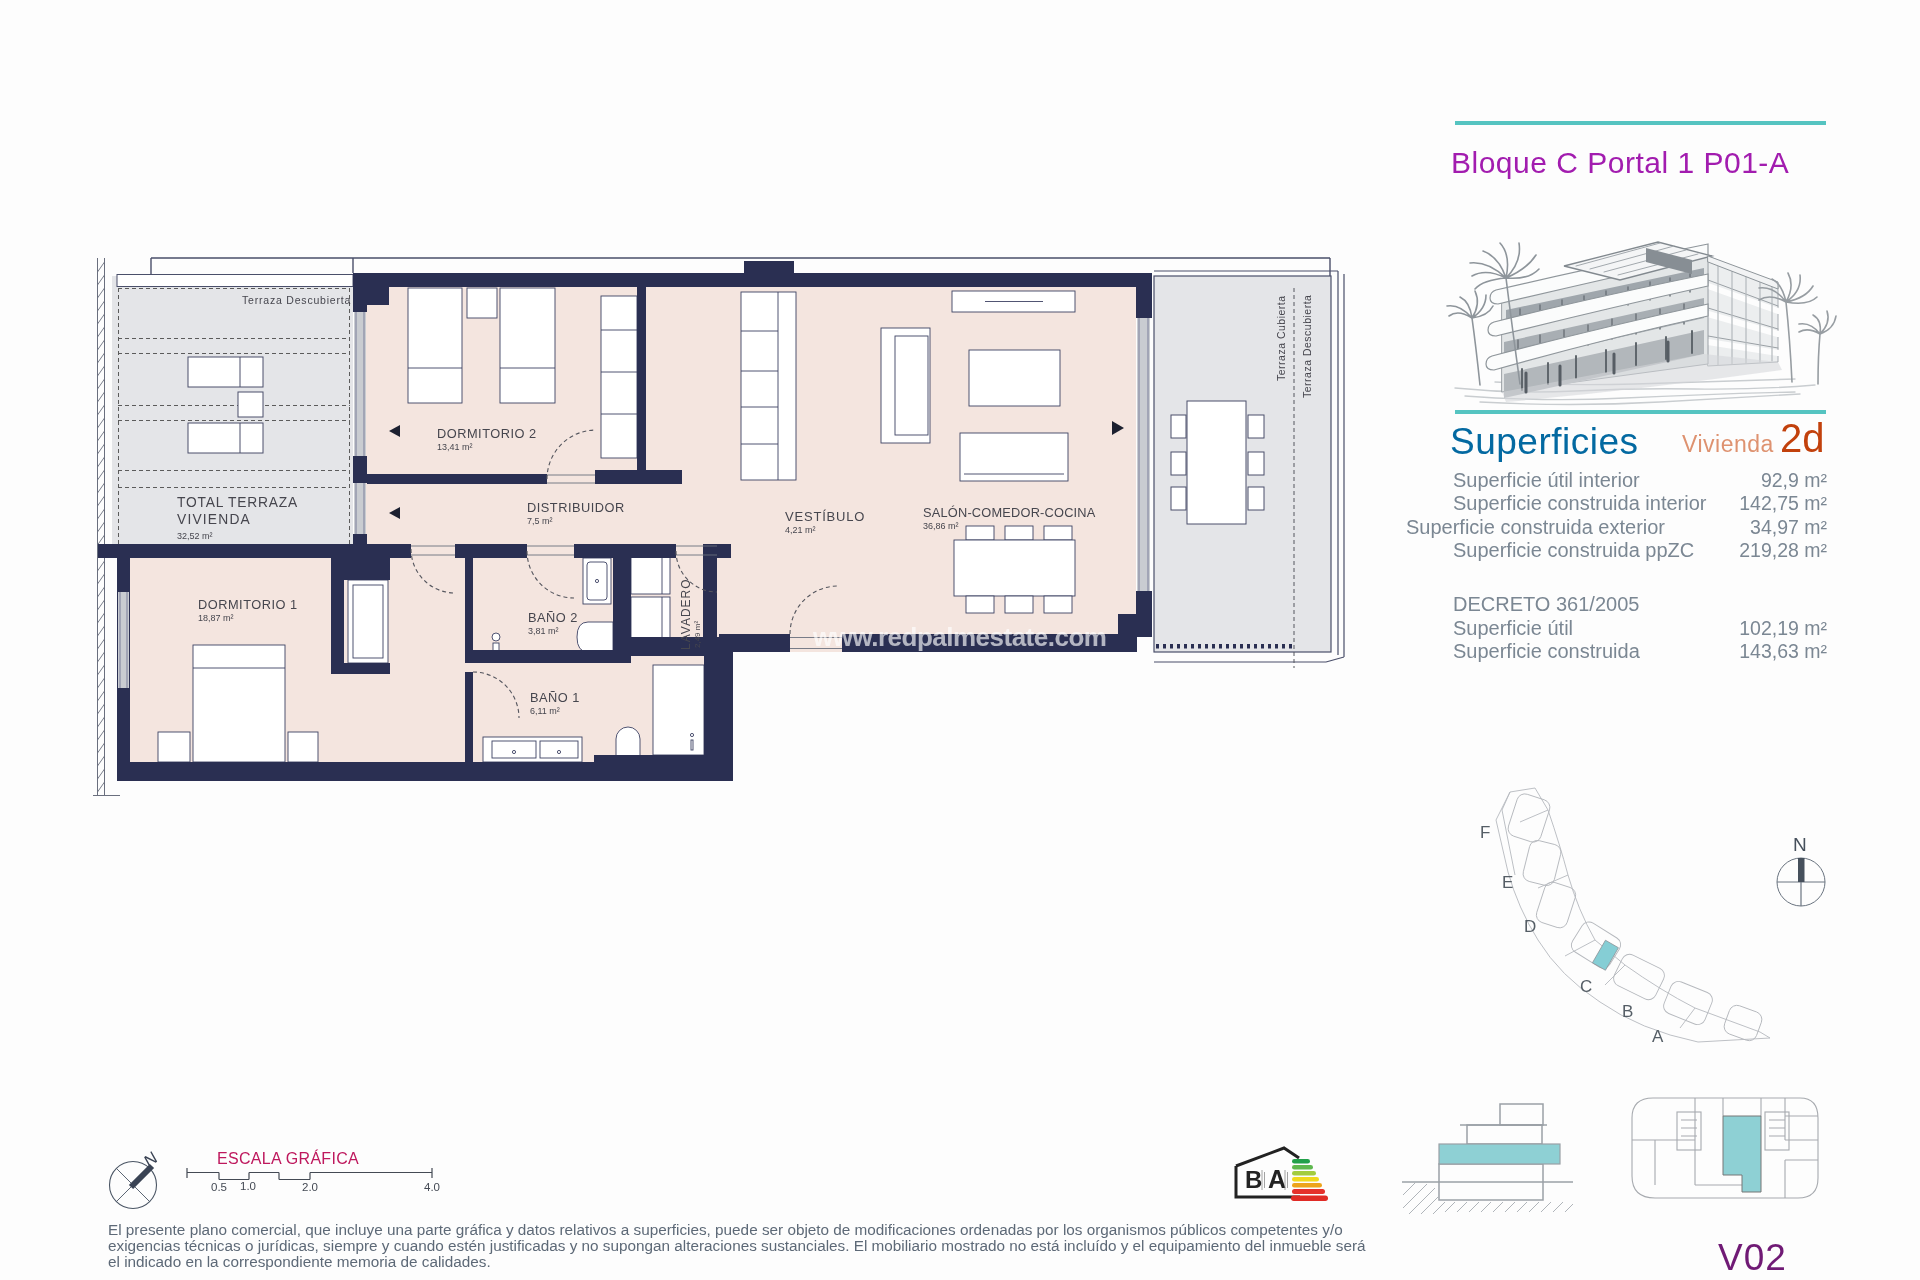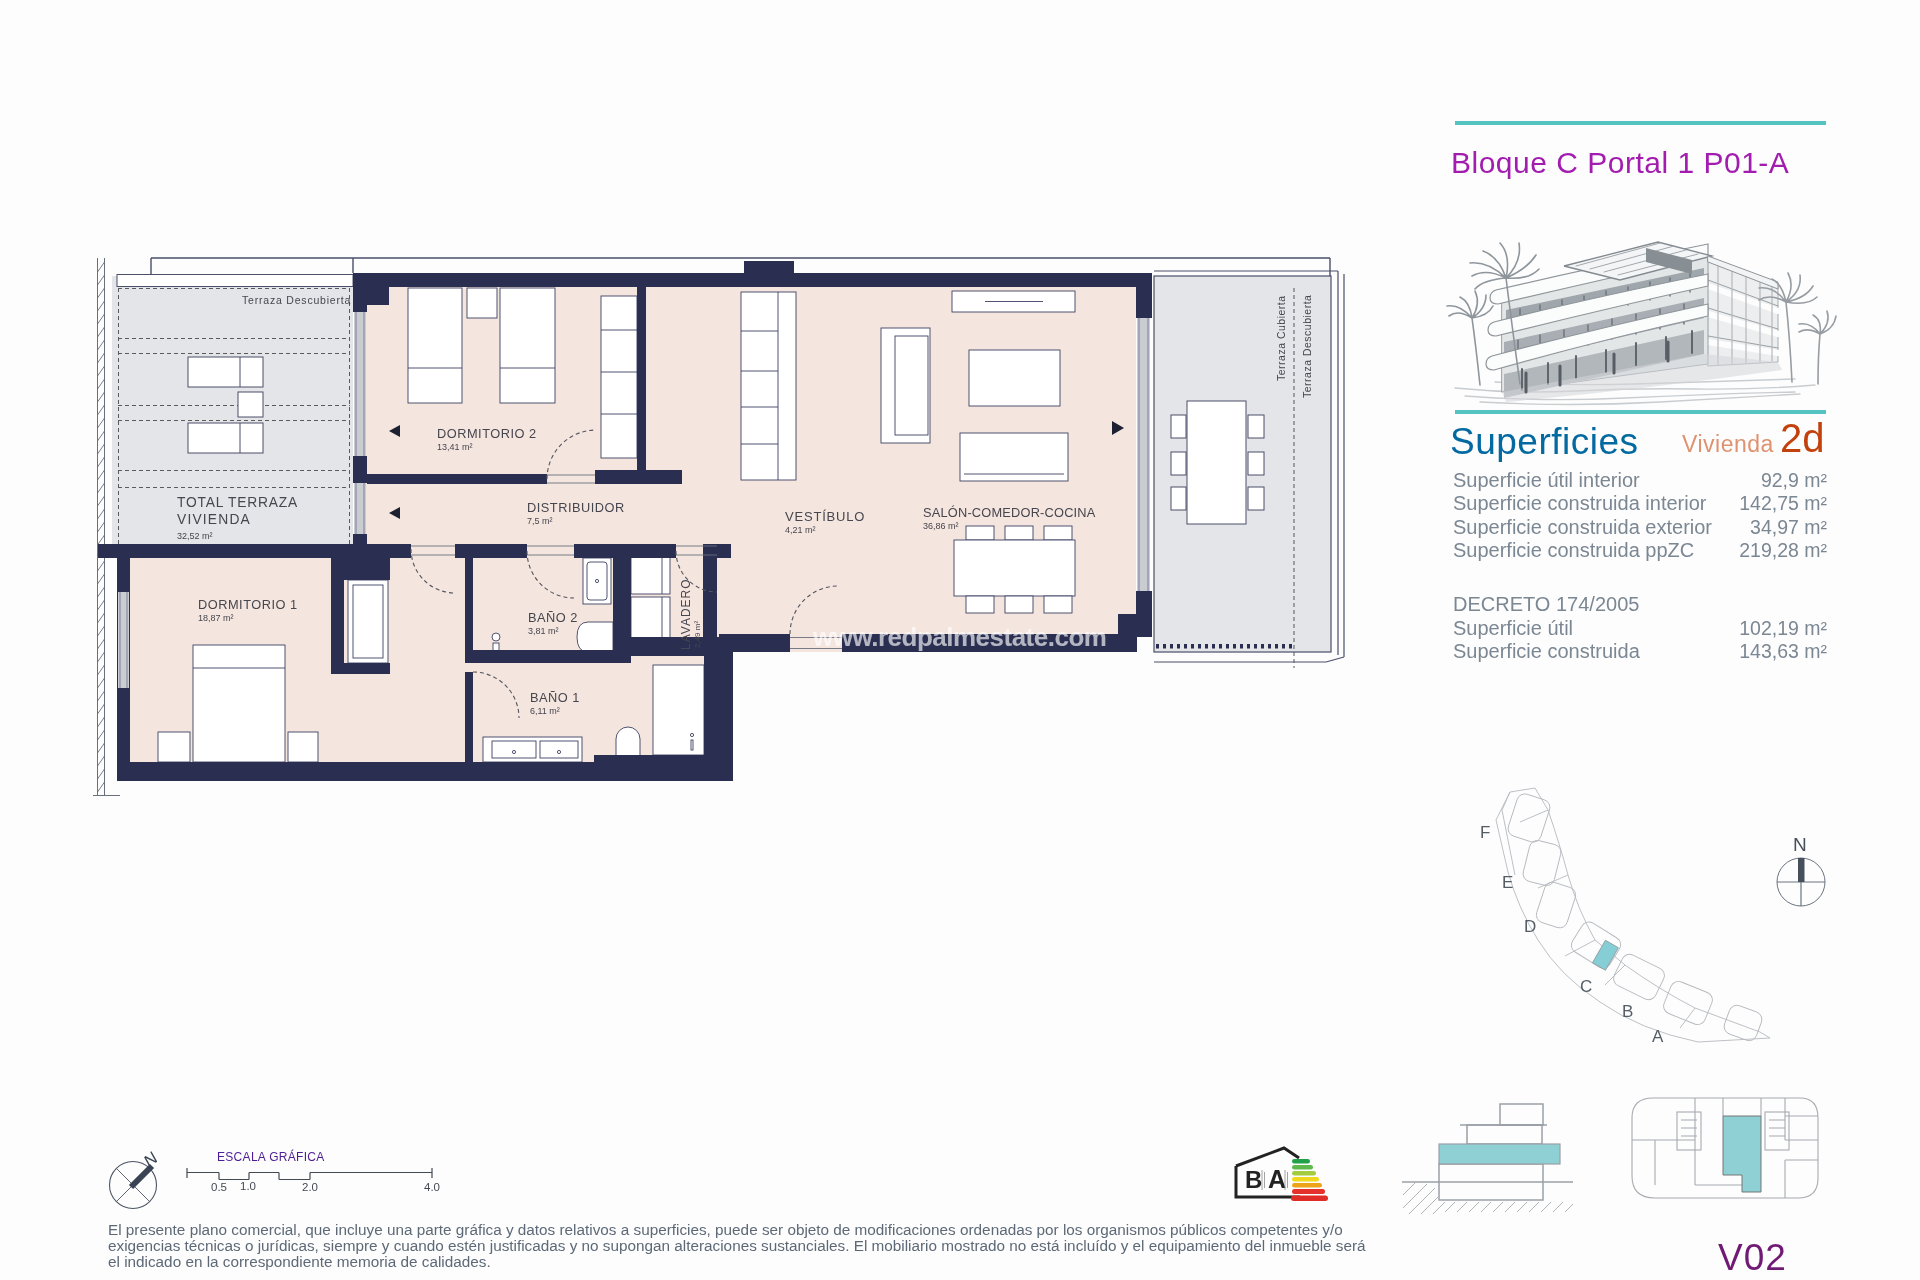--- a/index.html
+++ b/index.html
@@ -16,34 +16,34 @@
 <div class="abs" style="left:1451px;top:146px;font-size:30px;color:#a21caf;letter-spacing:0.5px;">Bloque C Portal 1 P01-A</div>
 <div class="tealline" style="top:410px;"></div>
 <div class="abs" style="left:1450px;top:421px;font-size:37px;font-weight:400;color:#0369a1;letter-spacing:0.5px;">Superficies</div>
 <div class="abs" style="left:1682px;top:431px;font-size:23px;color:#de9270;letter-spacing:0.5px;">Vivienda</div>
 <div class="abs" style="left:1780px;top:416px;font-size:40px;font-weight:500;color:#c2410c;">2d</div>
 
 <div class="row" style="left:1453px;top:469px;">Superficie útil interior</div>
 <div class="rowv" style="top:469px;">92,9 m²</div>
 <div class="row" style="left:1453px;top:492px;">Superficie construida interior</div>
 <div class="rowv" style="top:492px;">142,75 m²</div>
-<div class="row" style="left:1453px;top:516px;">Superficie construida exterior</div>
+<div class="row" style="left:1406px;top:516px;">Superficie construida exterior</div>
 <div class="rowv" style="top:516px;">34,97 m²</div>
 <div class="row" style="left:1453px;top:539px;">Superficie construida ppZC</div>
 <div class="rowv" style="top:539px;">219,28 m²</div>
 
-<div class="row" style="left:1453px;top:593px;">DECRETO 174/2005</div>
+<div class="row" style="left:1453px;top:593px;">DECRETO 361/2005</div>
 <div class="row" style="left:1453px;top:617px;">Superficie útil</div>
 <div class="rowv" style="top:617px;">102,19 m²</div>
 <div class="row" style="left:1453px;top:640px;">Superficie construida</div>
 <div class="rowv" style="top:640px;">143,63 m²</div>
 
 <div class="abs" style="left:1718px;top:1237px;font-size:37px;color:#701a75;letter-spacing:1px;">V02</div>
 
-<div class="abs" style="left:217px;top:1150px;font-size:12px;color:#4c1d95;letter-spacing:0.3px;">ESCALA GRÁFICA</div>
+<div class="abs" style="left:217px;top:1150px;font-size:16px;color:#be185d;letter-spacing:0.3px;">ESCALA GRÁFICA</div>
 
 <div class="abs" style="left:108px;top:1222px;width:1300px;font-size:15.3px;line-height:15.8px;color:#5d6977;white-space:nowrap;">El presente plano comercial, que incluye una parte gráfica y datos relativos a superficies, puede ser objeto de modificaciones ordenadas por los organismos públicos competentes y/o<br>exigencias técnicas o jurídicas, siempre y cuando estén justificadas y no supongan alteraciones sustanciales. El mobiliario mostrado no está incluído y el equipamiento del inmueble será<br>el indicado en la correspondiente memoria de calidades.</div>
 
 <svg class="abs" style="left:0;top:0" width="1400" height="1100" viewBox="0 0 1400 1100">
 <g stroke-linecap="butt">
 
 <rect x="112" y="276" width="241" height="276" fill="#e4e5e8"></rect>
 <rect x="1154" y="276" width="177" height="376" fill="#e4e5e8"></rect>
 
 <rect x="365" y="287" width="366" height="271" fill="#f4e5df"></rect>

